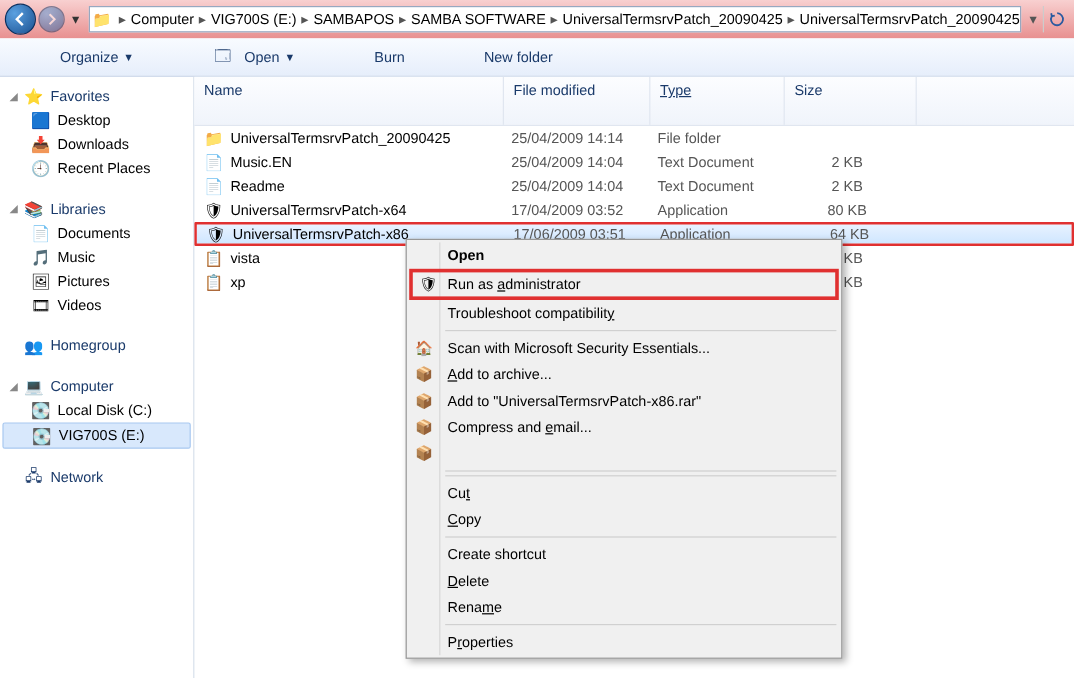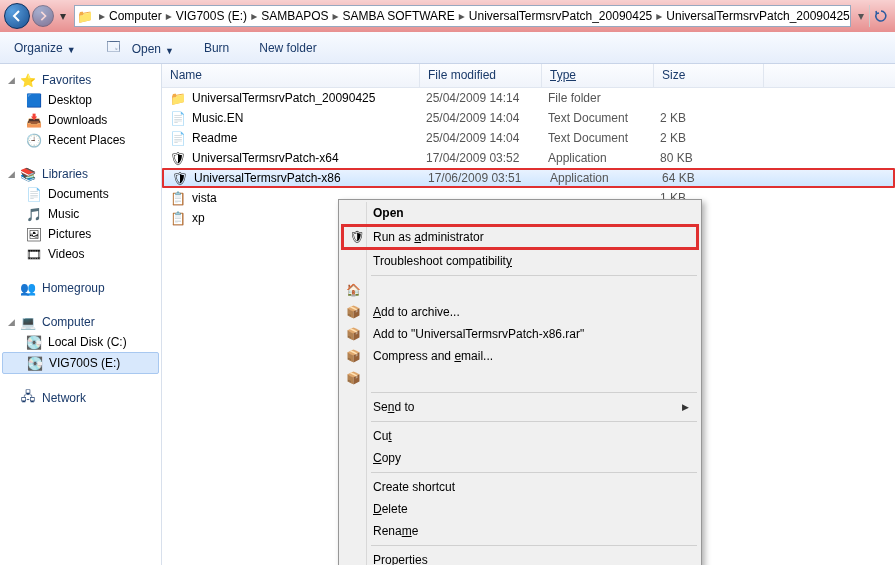--- a/index.html
+++ b/index.html
@@ -12,46 +12,46 @@
 .navbtn.disabled { opacity: .5; }
 .history-drop { width: 14px; height: 26px; display: flex; align-items: center; justify-content: center; color: #333; cursor: pointer; margin-right: 4px; }
 .addressbar { flex: 1; height: 22px; background: #fff; border: 1px solid #97a8c0; display: flex; align-items: center; padding: 0 2px; overflow: hidden; }
 .crumb { display: flex; align-items: center; padding: 0 4px; height: 20px; white-space: nowrap; cursor: pointer; }
 .crumb-sep { width: 10px; text-align: center; color: #555; cursor: pointer; }
 .refresh { width: 22px; height: 22px; border-left: 1px solid #ccc; display: flex; align-items: center; justify-content: center; cursor: pointer; color: #2a5aa0; }
 .addr-drop { width: 16px; height: 22px; display:flex; align-items:center; justify-content:center; cursor:pointer; color:#555; margin-left:2px;}
 
 
 .toolbar { height: 32px; background: linear-gradient(#f8fbff,#e6eefb); border-bottom: 1px solid #c8d4e8; display: flex; align-items: center; padding: 0 8px; gap: 18px; }
-.tbitem { color: #1a3a6a; cursor: pointer; padding: 4px 6px; display: flex; align-items: flex-end; gap: 4px; }
+.tbitem { color: #1a3a6a; cursor: pointer; padding: 4px 6px; display: flex; align-items: center; gap: 4px; margin-left: 36px; }
 
 
 .main { display: flex; height: calc(100% - 64px); }
 .sidebar { width: 162px; border-right: 1px solid #d8e0ec; padding: 6px 0; overflow: hidden; }
 .sb-group { margin-bottom: 14px; }
 .sb-head { display: flex; align-items: center; padding: 2px 8px; font-weight: normal; color: #1a3a6a; cursor: pointer; }
 .sb-head .tri { width: 10px; color: #888; font-size: 9px; margin-right: 2px; }
 .sb-item { display: flex; align-items: center; padding: 2px 8px 2px 26px; cursor: pointer; }
 .sb-item.selected { background: #d8e8fc; border: 1px solid #a8c8f0; margin: 0 2px; padding-left: 24px; border-radius: 2px; }
 .ico { width: 16px; height: 16px; margin-right: 6px; display: inline-flex; align-items: center; justify-content: center; font-size: 13px; }
 
 
 .content { flex: 1; position: relative; }
-.cols { display: flex; height: 24px; border-bottom: 1px solid #e0e6f0; background: linear-gradient(#fcfdff,#f0f4fb); }
+.cols { display: flex; height: 41px; border-bottom: 1px solid #e0e6f0; background: linear-gradient(#fcfdff,#f0f4fb); }
 .col { padding: 4px 8px; border-right: 1px solid #e0e6f0; color: #1a3a6a; cursor: pointer; }
 .col.name { width: 258px; } .col.date { width: 122px; } .col.type { width: 112px; text-decoration: underline; } .col.size { width: 110px; text-align: left; }
 .filelist { }
 .row { display: flex; height: 20px; align-items: center; padding: 0 4px; cursor: pointer; }
 .row.selected { background: linear-gradient(#e8f2ff,#cfe6ff); border: 1px solid #7ab0ec; border-radius: 2px; }
 .row.highlighted { border: 2px solid #e03030; border-radius: 1px; }
 .cell { padding: 0 4px; white-space: nowrap; overflow: hidden; }
 .cell.name { width: 256px; display: flex; align-items: center; }
 .cell.date { width: 122px; color: #555; }
 .cell.type { width: 112px; color: #555; }
-.cell.size { width: 100px; text-align: left; color: #555; }
+.cell.size { width: 100px; text-align: center; color: #555; }
 
 
 .ctxmenu { position: absolute; left: 338px; top: 199px; width: 364px; background: #f0f0f0; border: 1px solid #979797; box-shadow: 3px 3px 6px rgba(0,0,0,.3); padding: 2px; }
 .ctx-iconcol { position: absolute; left: 2px; top: 2px; bottom: 2px; width: 26px; background: #f0f0f0; border-right: 1px solid #d8d8d8; }
 .ctxitem { position: relative; display: flex; align-items: center; height: 22px; padding-left: 32px; cursor: pointer; }
 .ctxitem.bold { font-weight: bold; }
 .ctxitem.highlighted { border: 3px solid #e03030; height: 26px; padding-left: 29px; }
 .ctxitem .mico { position: absolute; left: 5px; width: 16px; height: 16px; display: flex; align-items: center; justify-content: center; font-size: 12px; }
 .ctxsep { height: 1px; margin: 3px 2px 3px 30px; background: #d0d0d0; }
 .ctxarrow { position: absolute; right: 10px; font-size: 9px; color: #333; }
@@ -273,41 +273,38 @@
   <div class="ctxitem highlighted">
     <span class="mico">🛡</span>
     <span><span>Run as </span><span class="underline">a</span><span>dministrator</span></span>
   </div>
   <div class="ctxitem">
     <span><span>Troubleshoot compatibilit</span><span class="underline">y</span></span>
   </div>
   <div class="ctxsep"></div>
   <div class="ctxitem">
       <span class="mico">🏠</span>
+      <span>Scan with Microsoft Security Essentials...</span>
     </div>
   <div class="ctxitem">
       <span class="mico">📦</span>
       <span><span class="underline">A</span><span>dd to archive...</span></span>
     </div>
   <div class="ctxitem">
       <span class="mico">📦</span>
       <span>Add to "UniversalTermsrvPatch-x86.rar"</span>
     </div>
   <div class="ctxitem">
       <span class="mico">📦</span>
       <span><span>Compress and </span><span class="underline">e</span><span>mail...</span></span>
     </div>
   <div class="ctxitem">
       <span class="mico">📦</span>
     </div>
   <div class="ctxsep"></div>
-  <div class="ctxitem">
-      <span><span>Se</span><span class="underline">n</span><span>d to</span></span>
-      <span class="ctxarrow">▶</span>
-    </div>
   <div class="ctxsep"></div>
   <div class="ctxitem">
       <span><span>Cu</span><span class="underline">t</span></span>
     </div>
   <div class="ctxitem">
       <span><span class="underline">C</span><span>opy</span></span>
     </div>
   <div class="ctxsep"></div>
   <div class="ctxitem">
       <span>Create shortcut</span>

